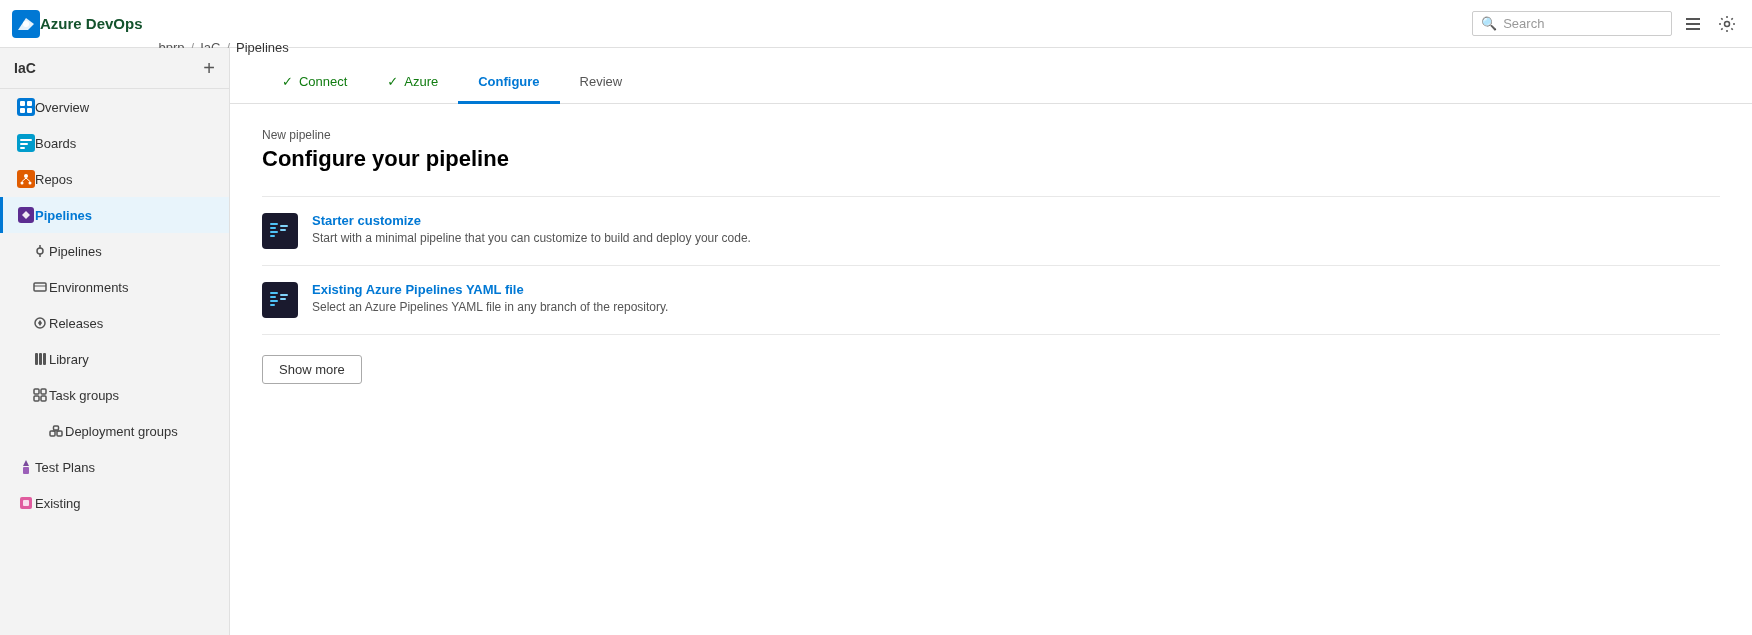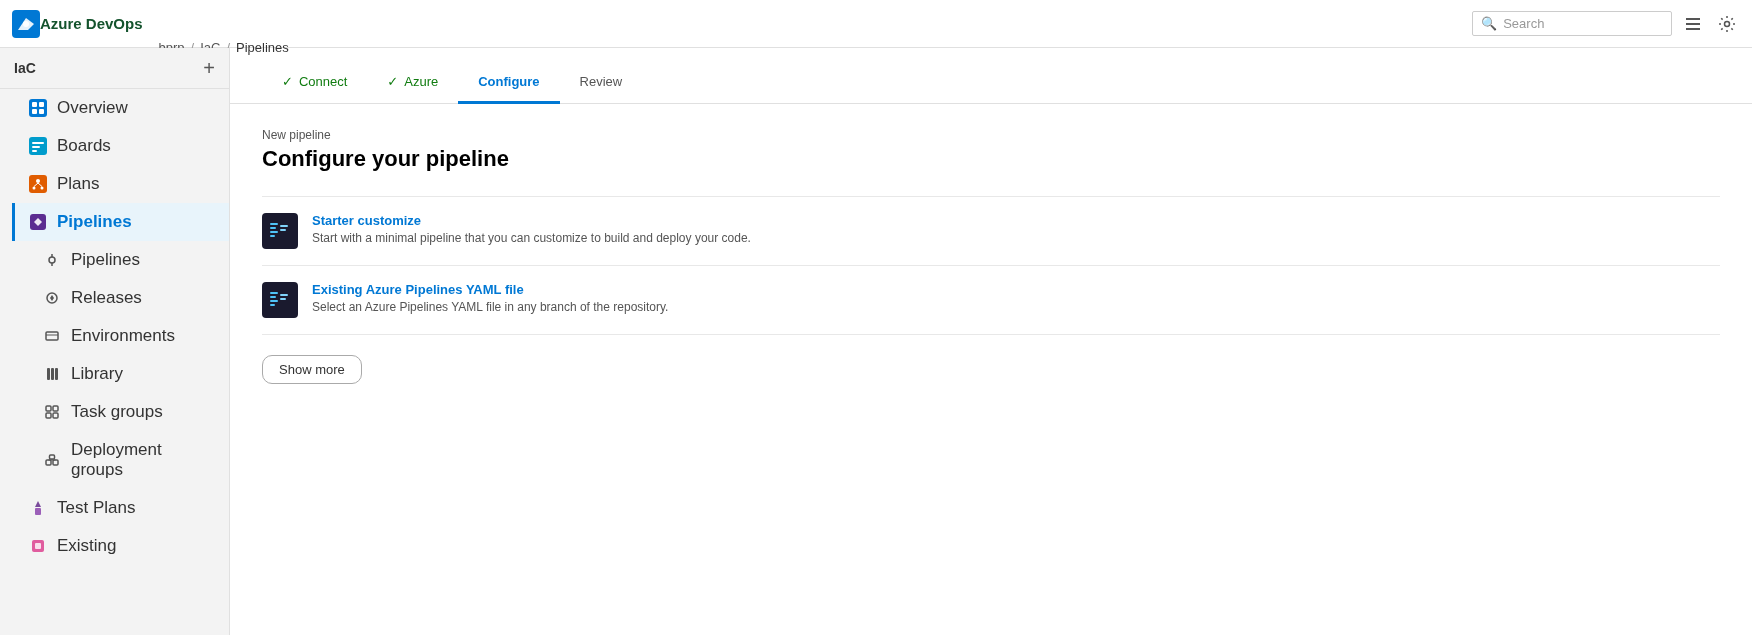--- a/index.html
+++ b/index.html
@@ -107,27 +107,25 @@
       background: none;
       border: none;
       cursor: pointer;
       font-size: 20px;
       color: #555;
       line-height: 1;
     }
     .sidebar-item {
       display: flex;
       align-items: center;
-      gap: 10px;
       padding: 9px 14px;
       cursor: pointer;
-      font-size: 17px;
+      font-size: 13px;
       color: #333;
       border-left: 3px solid transparent;
-      margin-left: 12px;
     }
     .sidebar-item.active {
       background: #e8f4fb;
       border-left: 3px solid #0078d4;
       font-weight: 600;
     }
     .sidebar-item.section-header {
       font-weight: 600;
       color: #0078d4;
       cursor: default;
@@ -231,21 +229,21 @@
 
     
     .show-more-btn {
       margin-top: 20px;
       padding: 6px 16px;
       border: 1px solid #aaa;
       background: #fff;
       cursor: pointer;
       font-size: 13px;
       color: #333;
-      border-radius: 10px;
+      border-radius: 3px;
     }
   </style>
 </head>
 <body>
 
 <div class="topbar">
   <div class="topbar-brand">
     <svg class="topbar-brand-icon" viewBox="0 0 28 28">
       <rect width="28" height="28" rx="4" fill="#0078d4"></rect>
       <path d="M6 20 L14 8 L22 14 L16 20 Z" fill="#fff" opacity="0.9"></path>
@@ -315,21 +313,21 @@
     <div class="sidebar-item">
       <div class="sidebar-icon icon-repos">
         <svg width="14" height="14" viewBox="0 0 14 14" fill="none">
             <circle cx="7" cy="4" r="2" fill="white"></circle>
             <circle cx="3" cy="11" r="1.5" fill="white"></circle>
             <circle cx="11" cy="11" r="1.5" fill="white"></circle>
             <line x1="7" y1="6" x2="3" y2="9.5" stroke="white" stroke-width="1"></line>
             <line x1="7" y1="6" x2="11" y2="9.5" stroke="white" stroke-width="1"></line>
           </svg>
       </div>
-      <span>Plans</span>
+      <span>Repos</span>
     </div>
 
     <div class="sidebar-item section-header active">
       <div class="sidebar-icon">
         <svg width="18" height="18" viewBox="0 0 18 18" fill="none">
             <rect x="1" y="1" width="16" height="16" rx="3" fill="#5c2d91"></rect>
             <path d="M5 9 L9 5 L13 9 L9 13 Z" fill="white" opacity="0.9"></path>
           </svg>
       </div>
       <span>Pipelines</span>
@@ -342,35 +340,35 @@
             <line x1="8" y1="2" x2="8" y2="5" stroke="#555" stroke-width="1.5"></line>
             <line x1="8" y1="11" x2="8" y2="14" stroke="#555" stroke-width="1.5"></line>
           </svg>
       </div>
       <span>Pipelines</span>
     </div>
 
     <div class="sidebar-item" style="padding-left:28px;">
       <div class="sidebar-icon">
         <svg width="16" height="16" viewBox="0 0 16 16" fill="none">
+            <rect x="2" y="4" width="12" height="8" rx="1" stroke="#555" stroke-width="1.5"></rect>
+            <line x1="2" y1="7" x2="14" y2="7" stroke="#555" stroke-width="1"></line>
+          </svg>
+      </div>
+      <span>Environments</span>
+    </div>
+
+    <div class="sidebar-item" style="padding-left:28px;">
+      <div class="sidebar-icon">
+        <svg width="16" height="16" viewBox="0 0 16 16" fill="none">
             <circle cx="8" cy="8" r="5" stroke="#555" stroke-width="1.5"></circle>
             <path d="M8 5 L10 8 L8 11 L6 8 Z" fill="#555"></path>
           </svg>
       </div>
       <span>Releases</span>
-    </div>
-
-    <div class="sidebar-item" style="padding-left:28px;">
-      <div class="sidebar-icon">
-        <svg width="16" height="16" viewBox="0 0 16 16" fill="none">
-            <rect x="2" y="4" width="12" height="8" rx="1" stroke="#555" stroke-width="1.5"></rect>
-            <line x1="2" y1="7" x2="14" y2="7" stroke="#555" stroke-width="1"></line>
-          </svg>
-      </div>
-      <span>Environments</span>
     </div>
 
     <div class="sidebar-item" style="padding-left:28px;">
       <div class="sidebar-icon">
         <svg width="16" height="16" viewBox="0 0 16 16" fill="none">
             <rect x="3" y="2" width="3" height="12" rx="1" fill="#555"></rect>
             <rect x="7" y="2" width="3" height="12" rx="1" fill="#555"></rect>
             <rect x="11" y="2" width="3" height="12" rx="1" fill="#555"></rect>
           </svg>
       </div>
@@ -382,21 +380,21 @@
         <svg width="16" height="16" viewBox="0 0 16 16" fill="none">
             <rect x="2" y="2" width="5" height="5" rx="1" stroke="#555" stroke-width="1.5"></rect>
             <rect x="9" y="2" width="5" height="5" rx="1" stroke="#555" stroke-width="1.5"></rect>
             <rect x="2" y="9" width="5" height="5" rx="1" stroke="#555" stroke-width="1.5"></rect>
             <rect x="9" y="9" width="5" height="5" rx="1" stroke="#555" stroke-width="1.5"></rect>
           </svg>
       </div>
       <span>Task groups</span>
     </div>
 
-    <div class="sidebar-item" style="padding-left:28px;">
+    <div class="sidebar-item" style="padding-left:44px;">
       <div class="sidebar-icon">
         <svg width="16" height="16" viewBox="0 0 16 16" fill="none">
             <rect x="2" y="8" width="5" height="5" rx="1" stroke="#555" stroke-width="1.5"></rect>
             <rect x="9" y="8" width="5" height="5" rx="1" stroke="#555" stroke-width="1.5"></rect>
             <rect x="5.5" y="3" width="5" height="4" rx="1" stroke="#555" stroke-width="1.5"></rect>
             <line x1="8" y1="7" x2="8" y2="8" stroke="#555"></line>
             <line x1="4.5" y1="8" x2="11.5" y2="8" stroke="#555"></line>
           </svg>
       </div>
       <span>Deployment groups</span>

